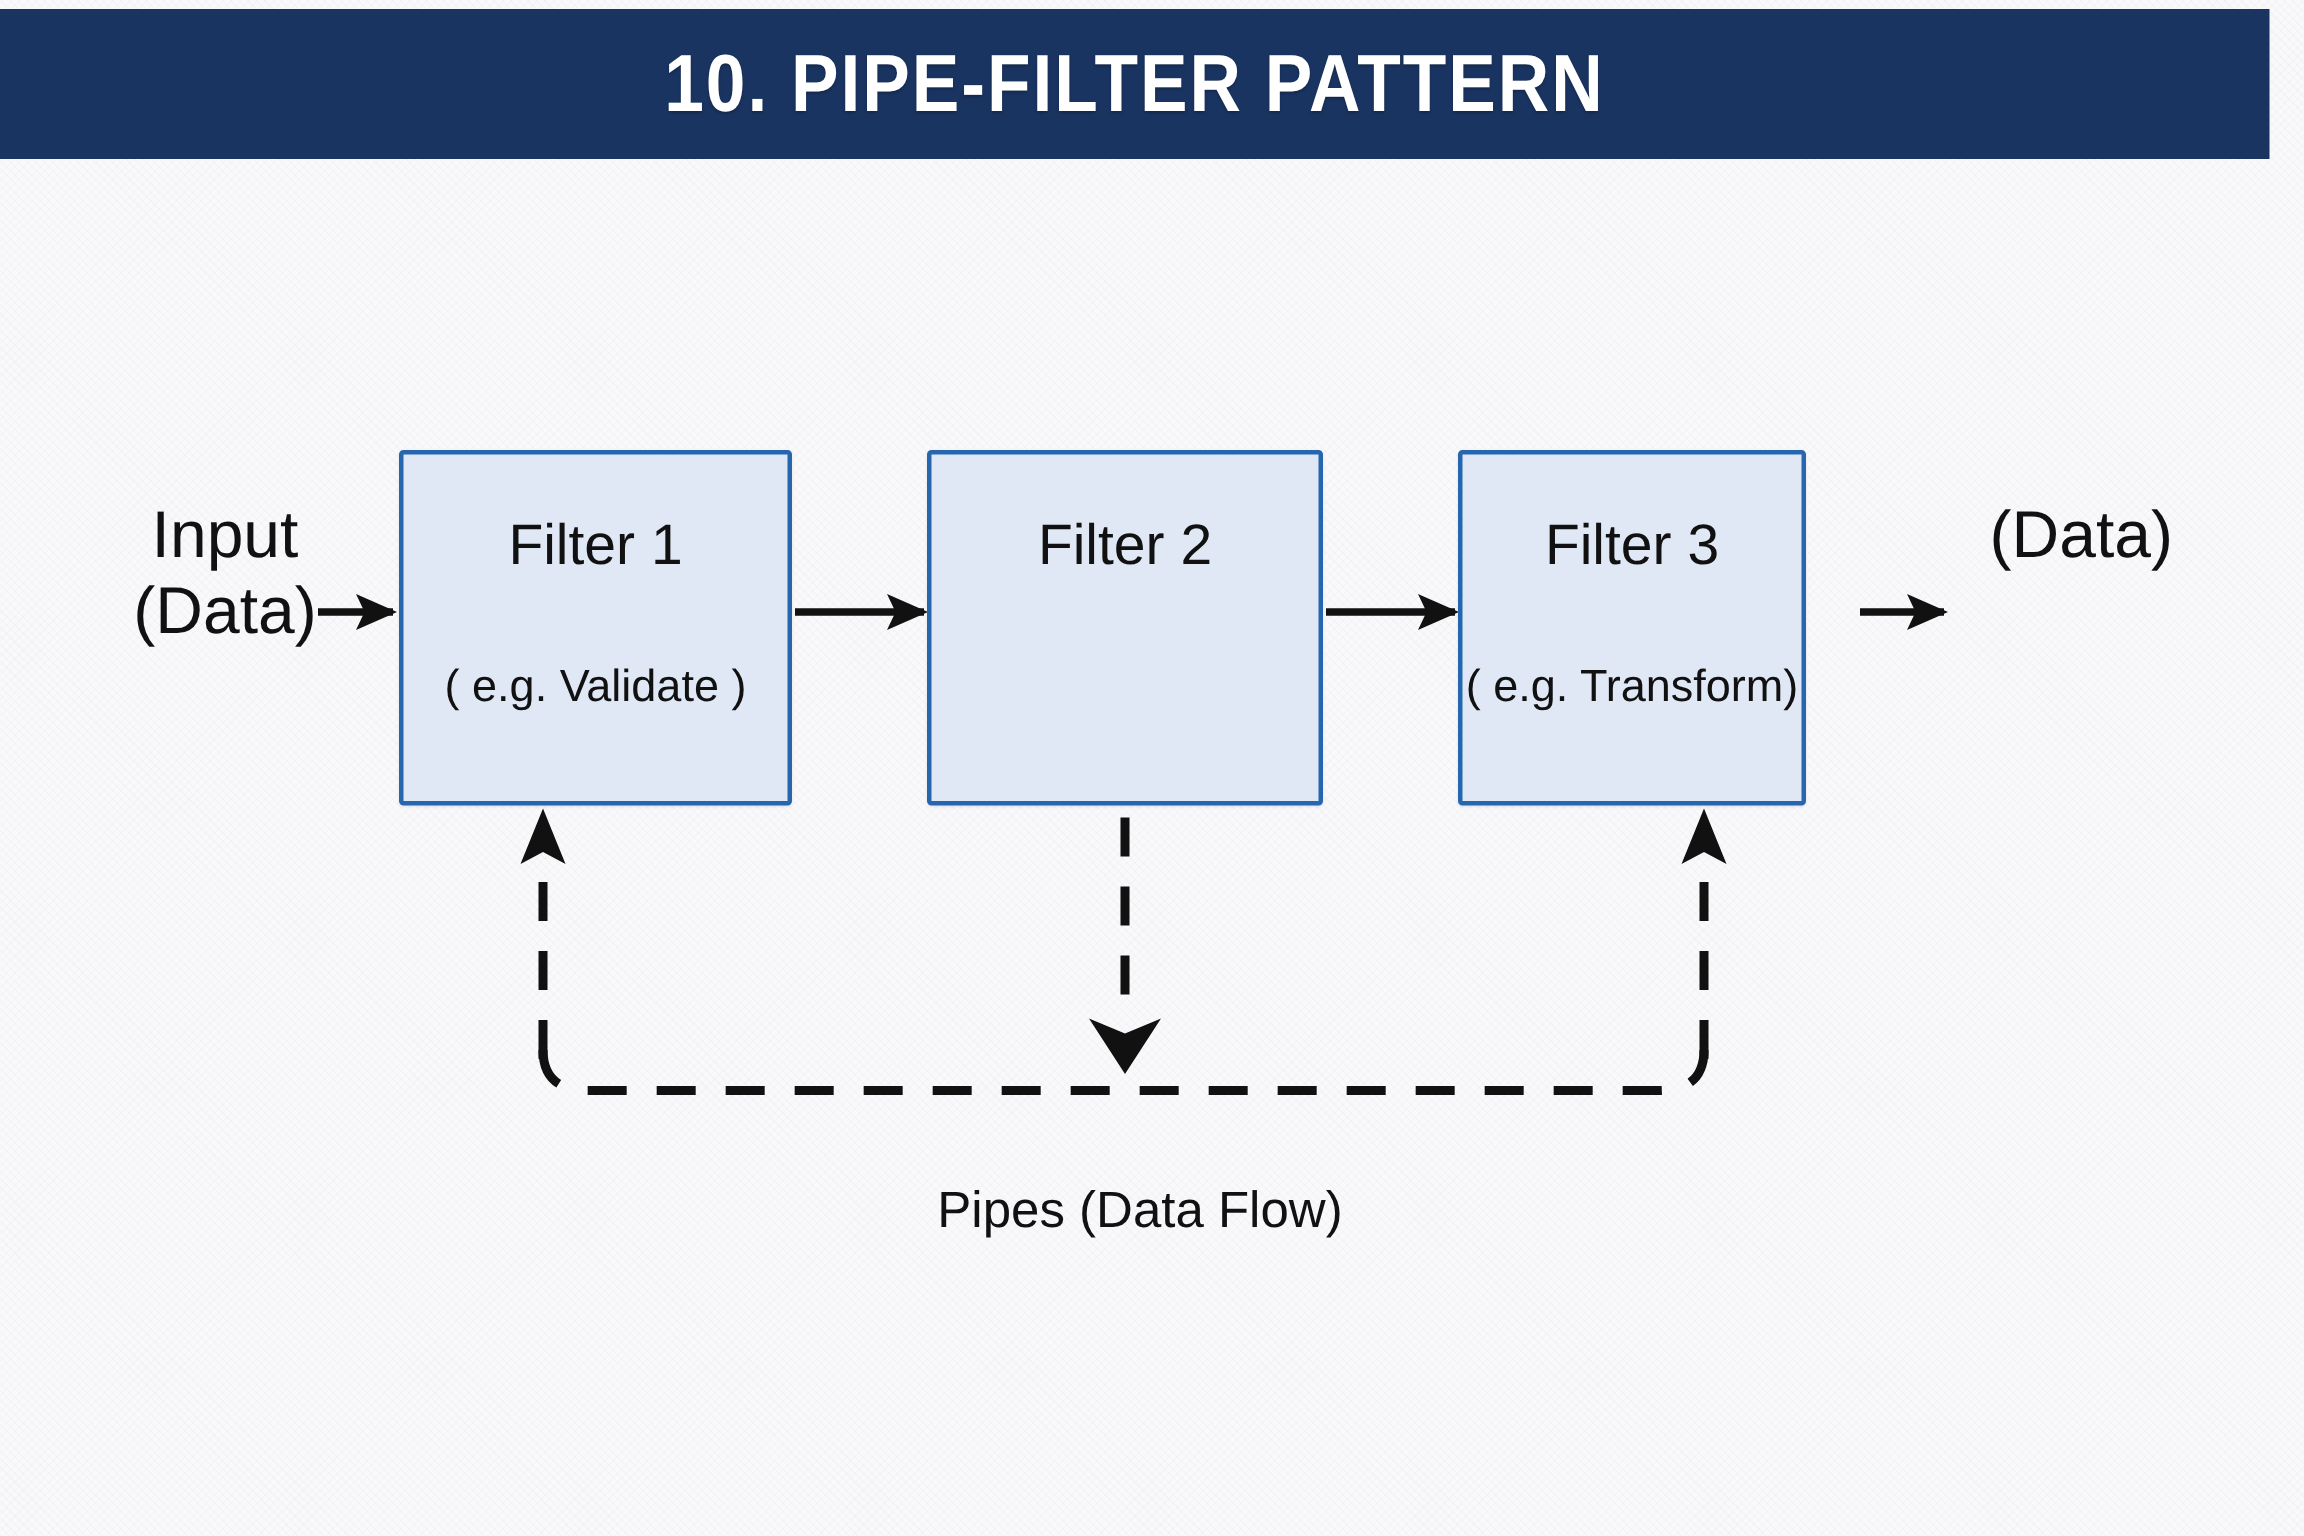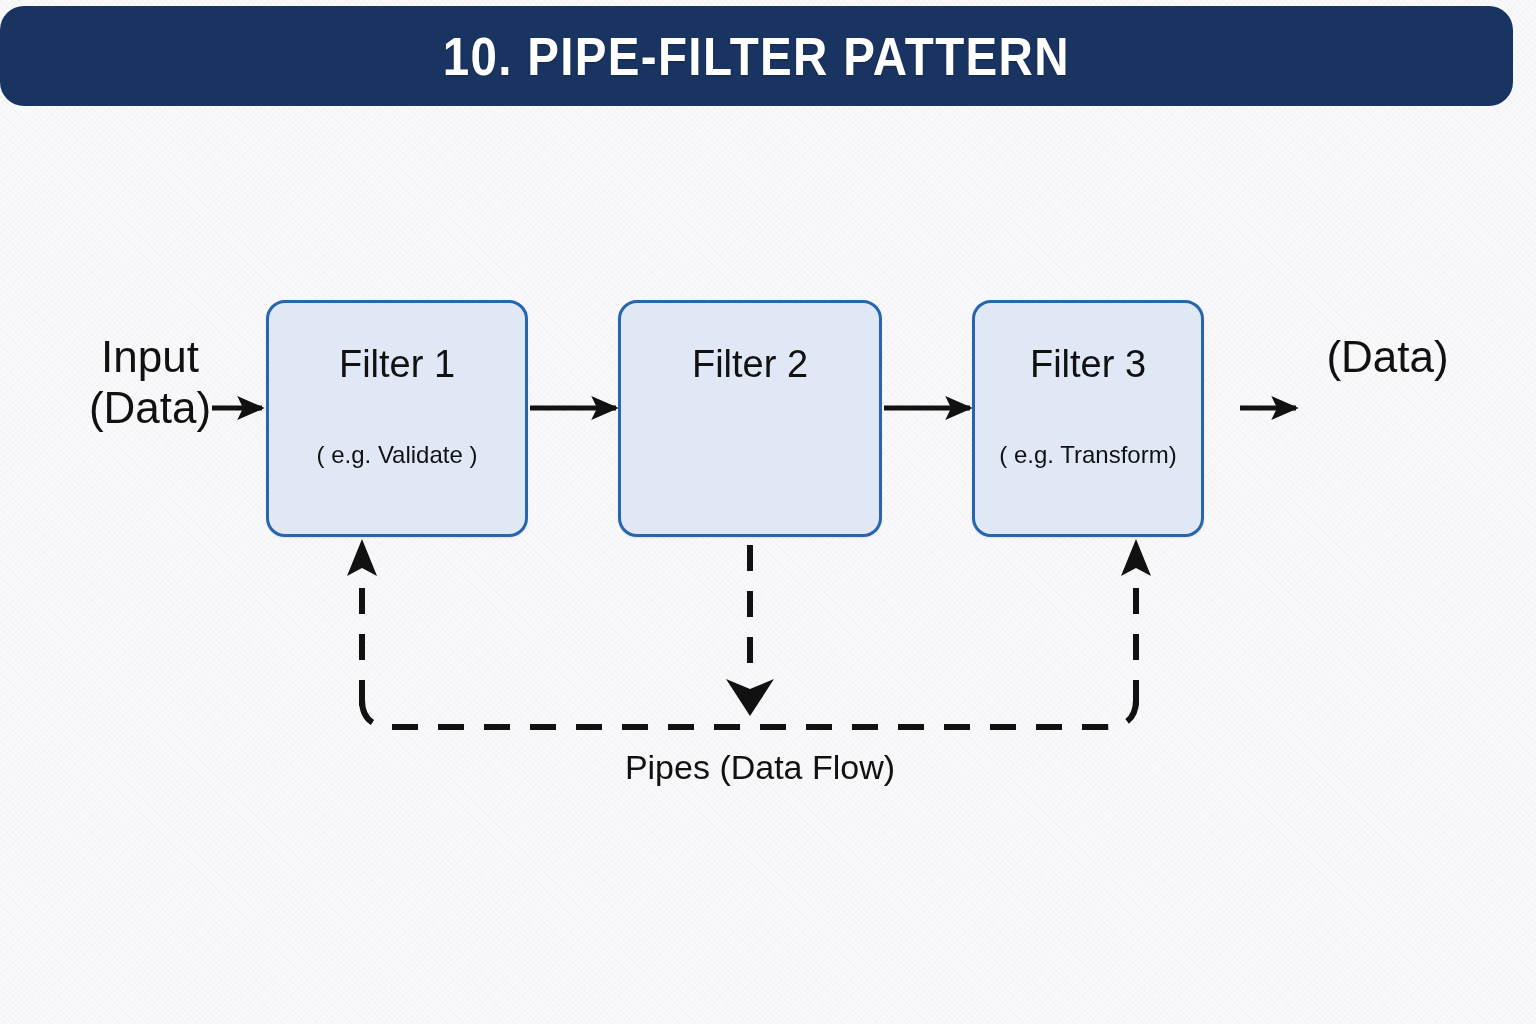--- a/index.html
+++ b/index.html
@@ -27,21 +27,20 @@
   #title-banner {
     position: absolute;
     left: 0px;
     top: 6px;
     width: 1513px;
     height: 100px;
     background: #1a3461;
     display: flex;
     align-items: center;
     justify-content: center;
-    border-radius: 24px;
   }
   #title-text {
     color: #ffffff;
     font-family: "Liberation Sans Narrow", "Liberation Sans", sans-serif;
     font-weight: bold;
     font-size: 54px;
     letter-spacing: 1.5px;
     transform: scaleX(0.88);
     transform-origin: center center;
     white-space: nowrap;
@@ -55,60 +54,60 @@
     top: 0;
     width: 1536px;
     height: 1024px;
   }
 
   .filter-box {
     position: absolute;
     box-sizing: border-box;
     background: #e0e8f6;
     border: 3px solid #2566ae;
-    border-radius: 19px;
+    border-radius: 3px;
     box-shadow: 0 1px 2px rgba(40,60,100,0.10);
   }
   .filter-title {
     position: absolute;
     left: 0;
     right: 0;
     top: 40px;
     text-align: center;
     font-size: 38px;
     color: #111111;
     font-family: "Liberation Sans", sans-serif;
   }
   .filter-sub {
     position: absolute;
     left: 0;
     right: 0;
     top: 138px;
     text-align: center;
-    font-size: 24px;
+    font-size: 30px;
     color: #111111;
     font-family: "Liberation Sans", sans-serif;
     white-space: nowrap;
   }
 
   .edge-label {
     position: absolute;
     font-size: 44px;
     color: #111111;
     line-height: 1.15;
     text-align: center;
     white-space: nowrap;
   }
   #label-input  { left: 80px;  top: 332px; width: 140px; }
   #label-output { left: 1305px; top: 332px; width: 165px; }
 
   #pipes-caption {
     position: absolute;
     left: 520px;
-    top: 748px;
+    top: 788px;
     width: 480px;
     text-align: center;
     font-size: 34px;
     color: #111111;
     white-space: nowrap;
   }
 </style>
 </head>
 <body>
 

